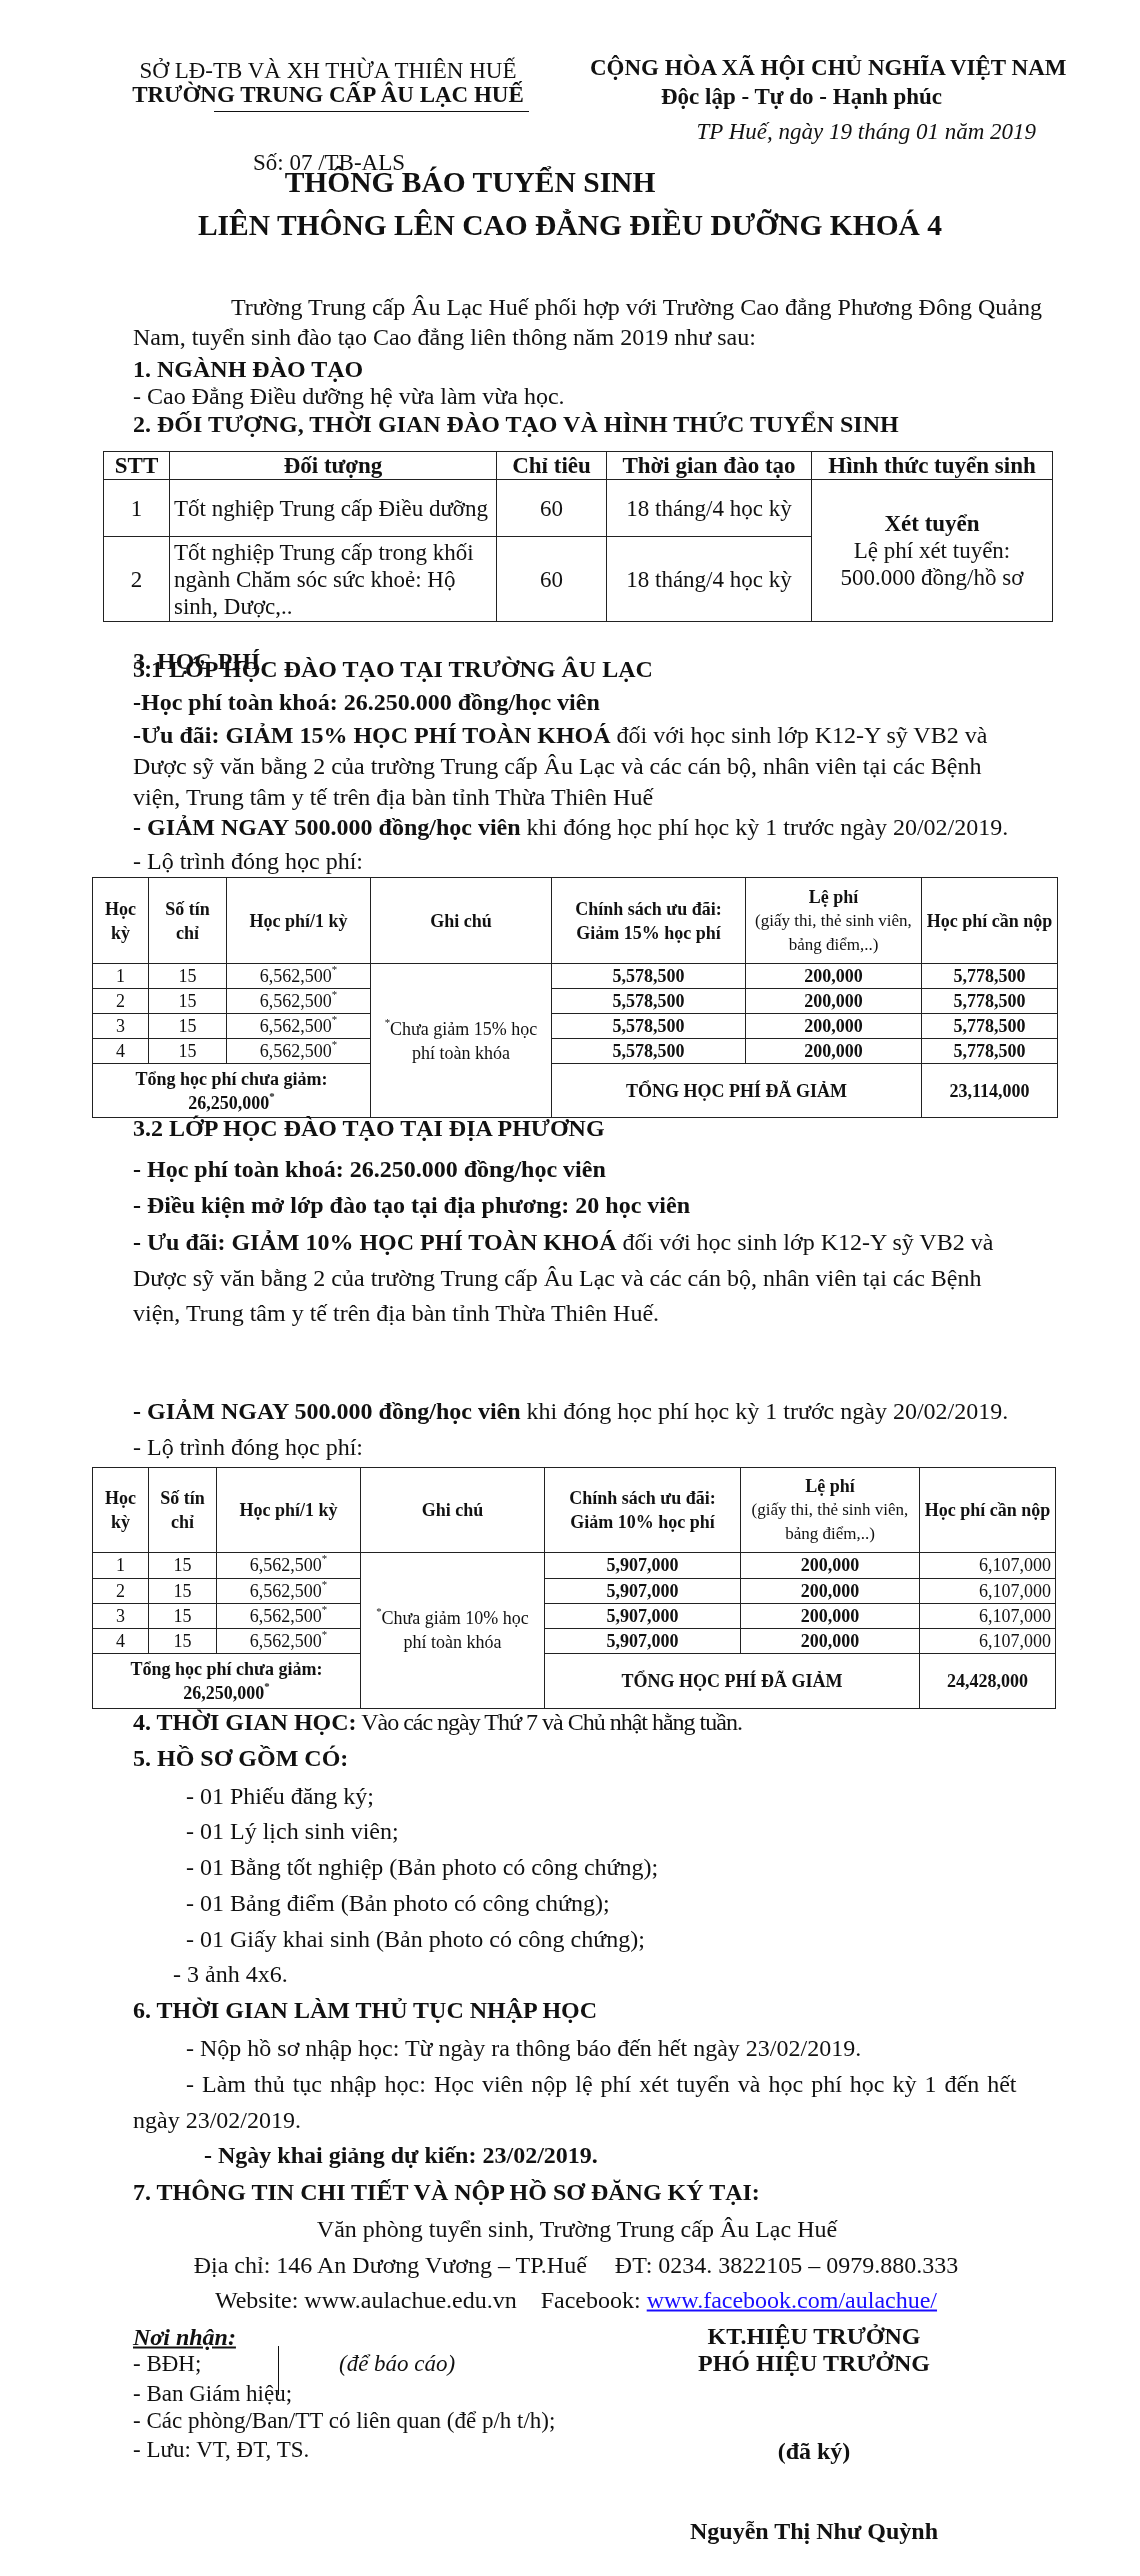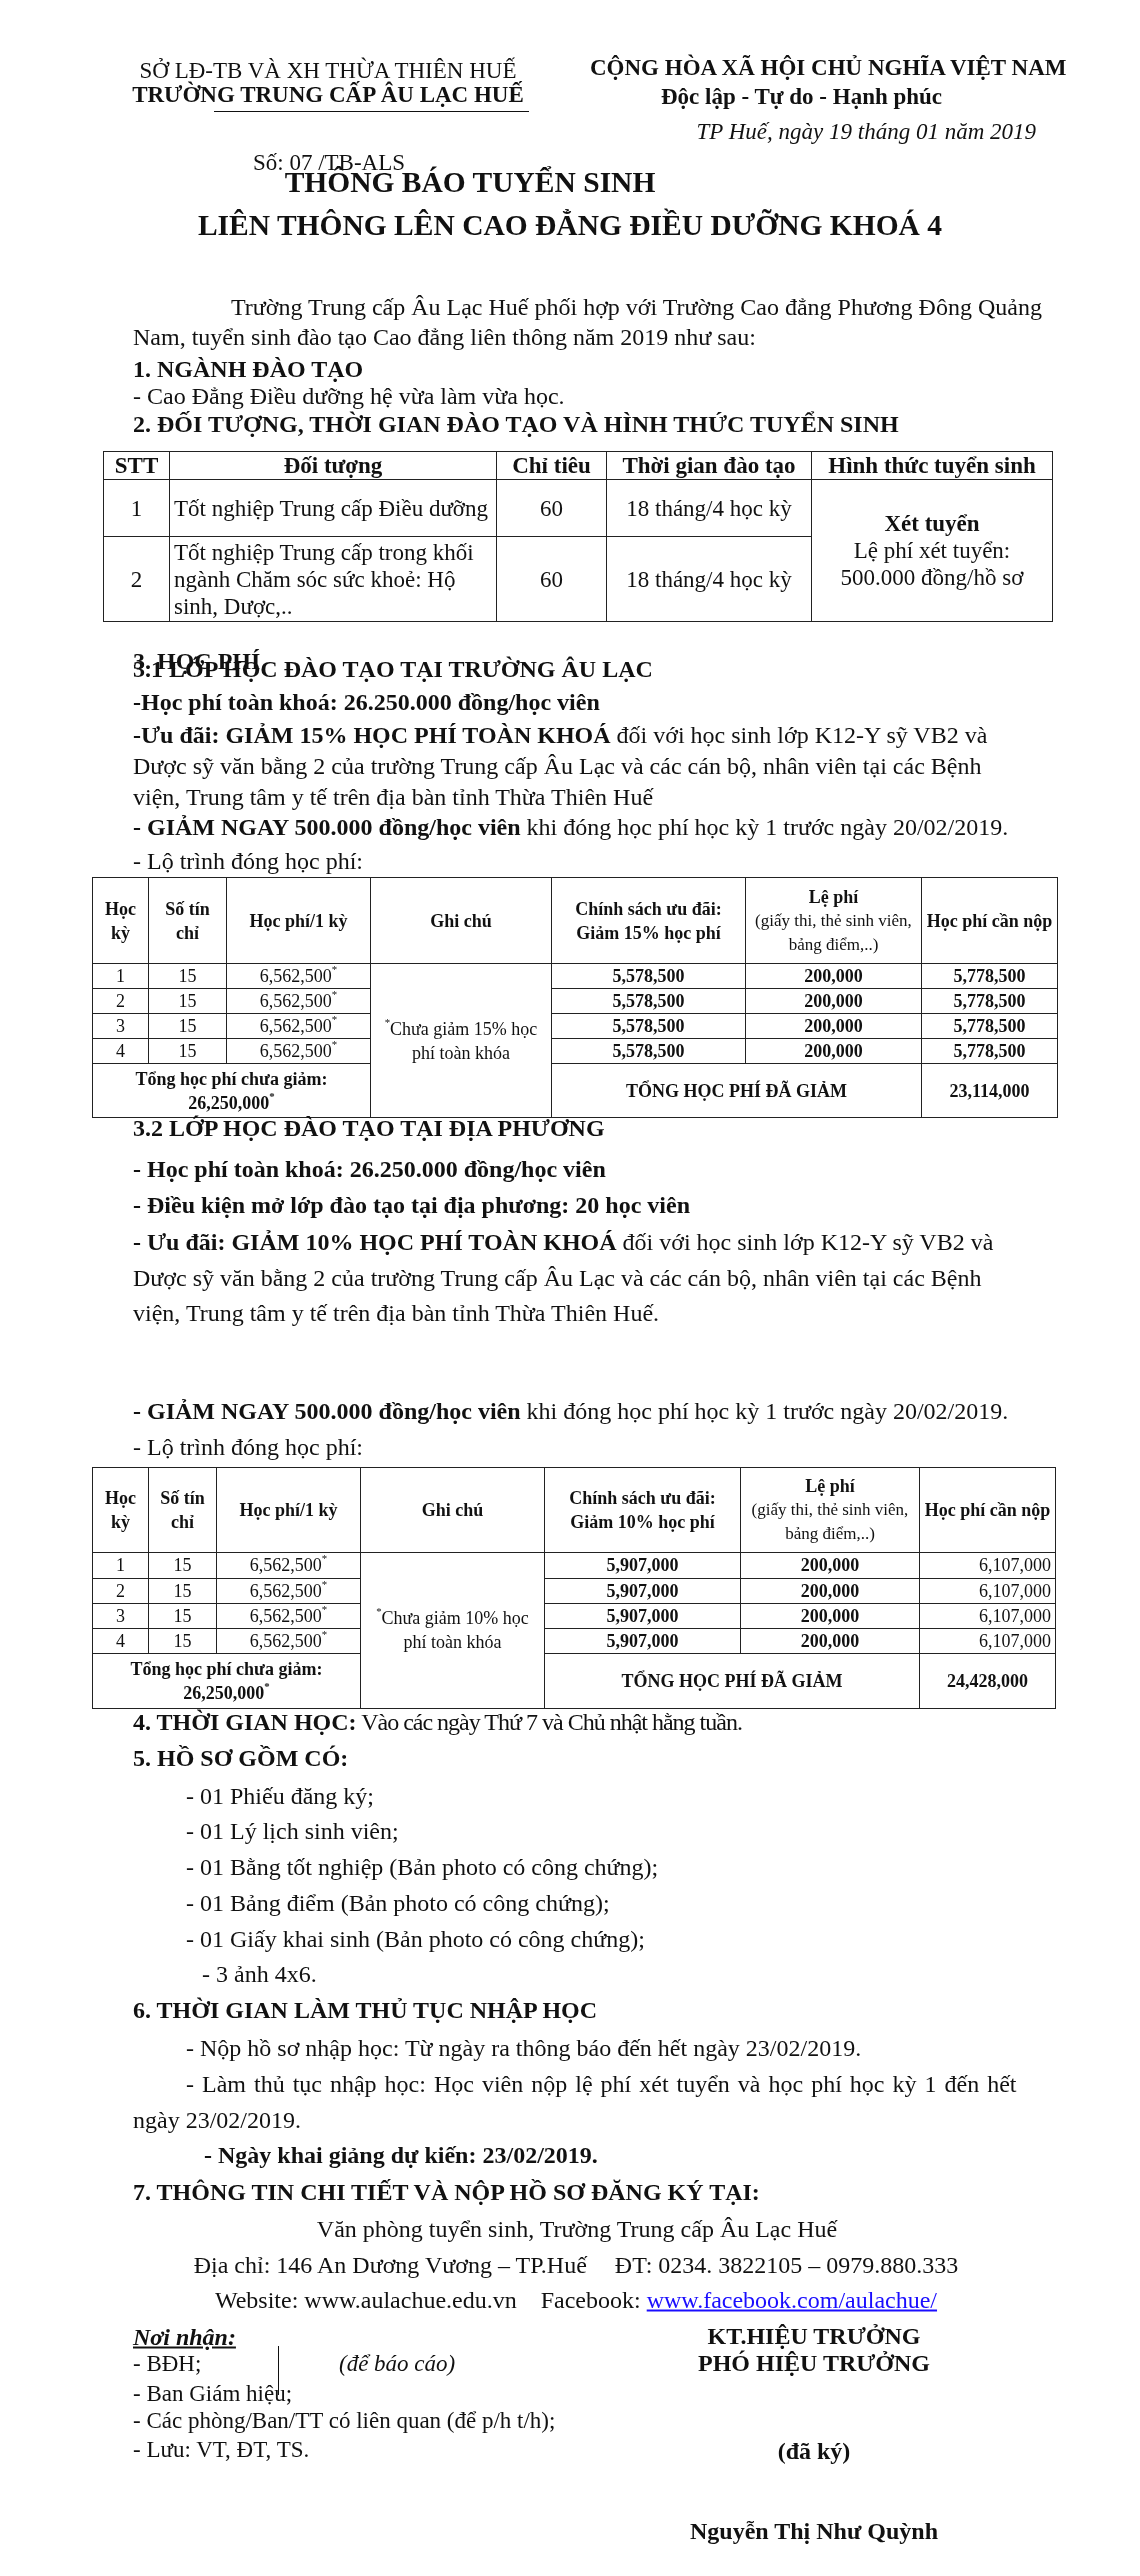--- a/index.html
+++ b/index.html
@@ -235,21 +235,21 @@
   </table>
 
 <div class="ln" style="left:133px; top:1722px;"><span class="b">4. THỜI GIAN HỌC:</span><span style="letter-spacing:-1px"> Vào các ngày Thứ 7 và Chủ nhật hằng tuần.</span></div>
 
 <div class="ln b" style="left:133px; top:1758px;">5. HỒ SƠ GỒM CÓ:</div>
 <div class="ln" style="left:186px; top:1796px;">- 01 Phiếu đăng ký;</div>
 <div class="ln" style="left:186px; top:1831px;text-align:right;">- 01 Lý lịch sinh viên;</div>
 <div class="ln" style="left:186px; top:1867px;">- 01 Bằng tốt nghiệp (Bản photo có công chứng);</div>
 <div class="ln" style="left:186px; top:1903px;">- 01 Bảng điểm (Bản photo có công chứng);</div>
 <div class="ln" style="left:186px; top:1939px;">- 01 Giấy khai sinh (Bản photo có công chứng);</div>
-<div class="ln" style="left:202px; top:1974px;">- 3 ảnh 4x6.</div>
+<div class="ln" style="left:173px; top:1974px;">- 3 ảnh 4x6.</div>
 
 <div class="ln b" style="left:133px; top:2010px;">6. THỜI GIAN LÀM THỦ TỤC NHẬP HỌC</div>
 <div class="ln" style="left:186px; top:2048px;">- Nộp hồ sơ nhập học: Từ ngày ra thông báo đến hết ngày 23/02/2019.</div>
 <div class="ln" style="left:186px; top:2084px; word-spacing:2px;">- Làm thủ tục nhập học: Học viên nộp lệ phí xét tuyển và học phí học kỳ 1 đến hết</div>
 <div class="ln" style="left:133px; top:2120px;">ngày 23/02/2019.</div>
 <div class="ln b" style="left:204px; top:2155px;">- Ngày khai giảng dự kiến: 23/02/2019.</div>
 
 <div class="ln b" style="left:133px; top:2192px;">7. THÔNG TIN CHI TIẾT VÀ NỘP HỒ SƠ ĐĂNG KÝ TẠI:</div>
 <div class="ln c" style="left:0; width:1154px; top:2229px;">Văn phòng tuyển sinh, Trường Trung cấp Âu Lạc Huế</div>
 <div class="ln c" style="left:0; width:1152px; top:2265px;"><span>Địa chỉ: 146 An Dương Vương – TP.Huế</span><span style="display:inline-block;width:28px"></span><span>ĐT: 0234. 3822105 – 0979.880.333</span></div>

